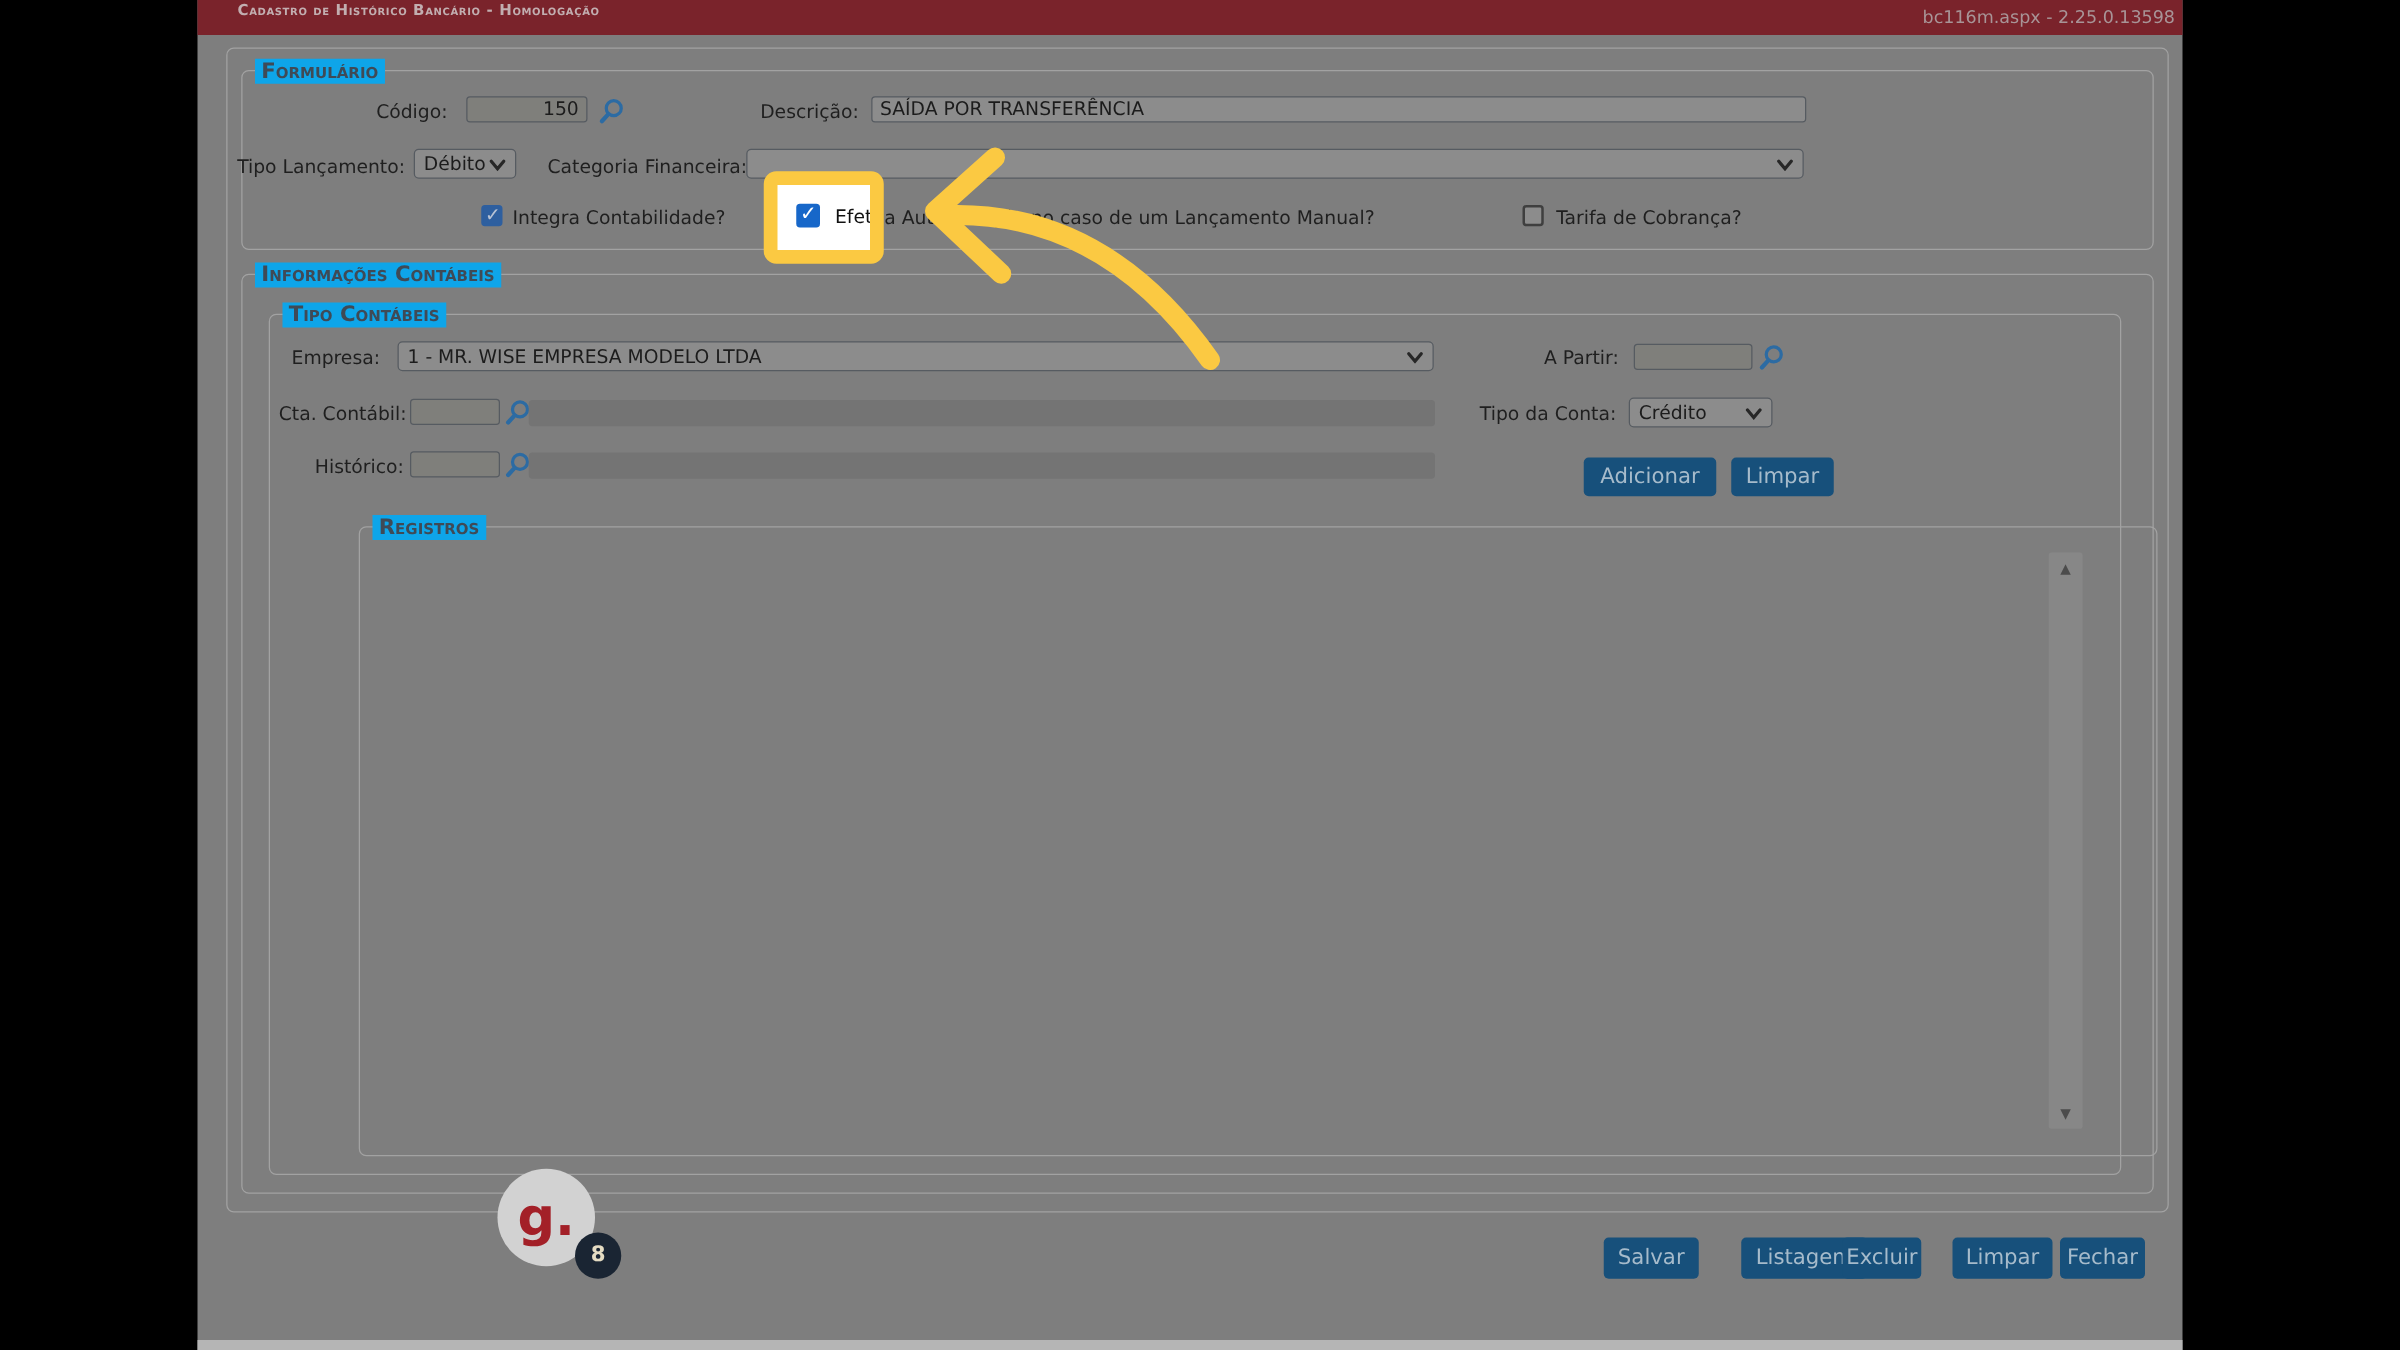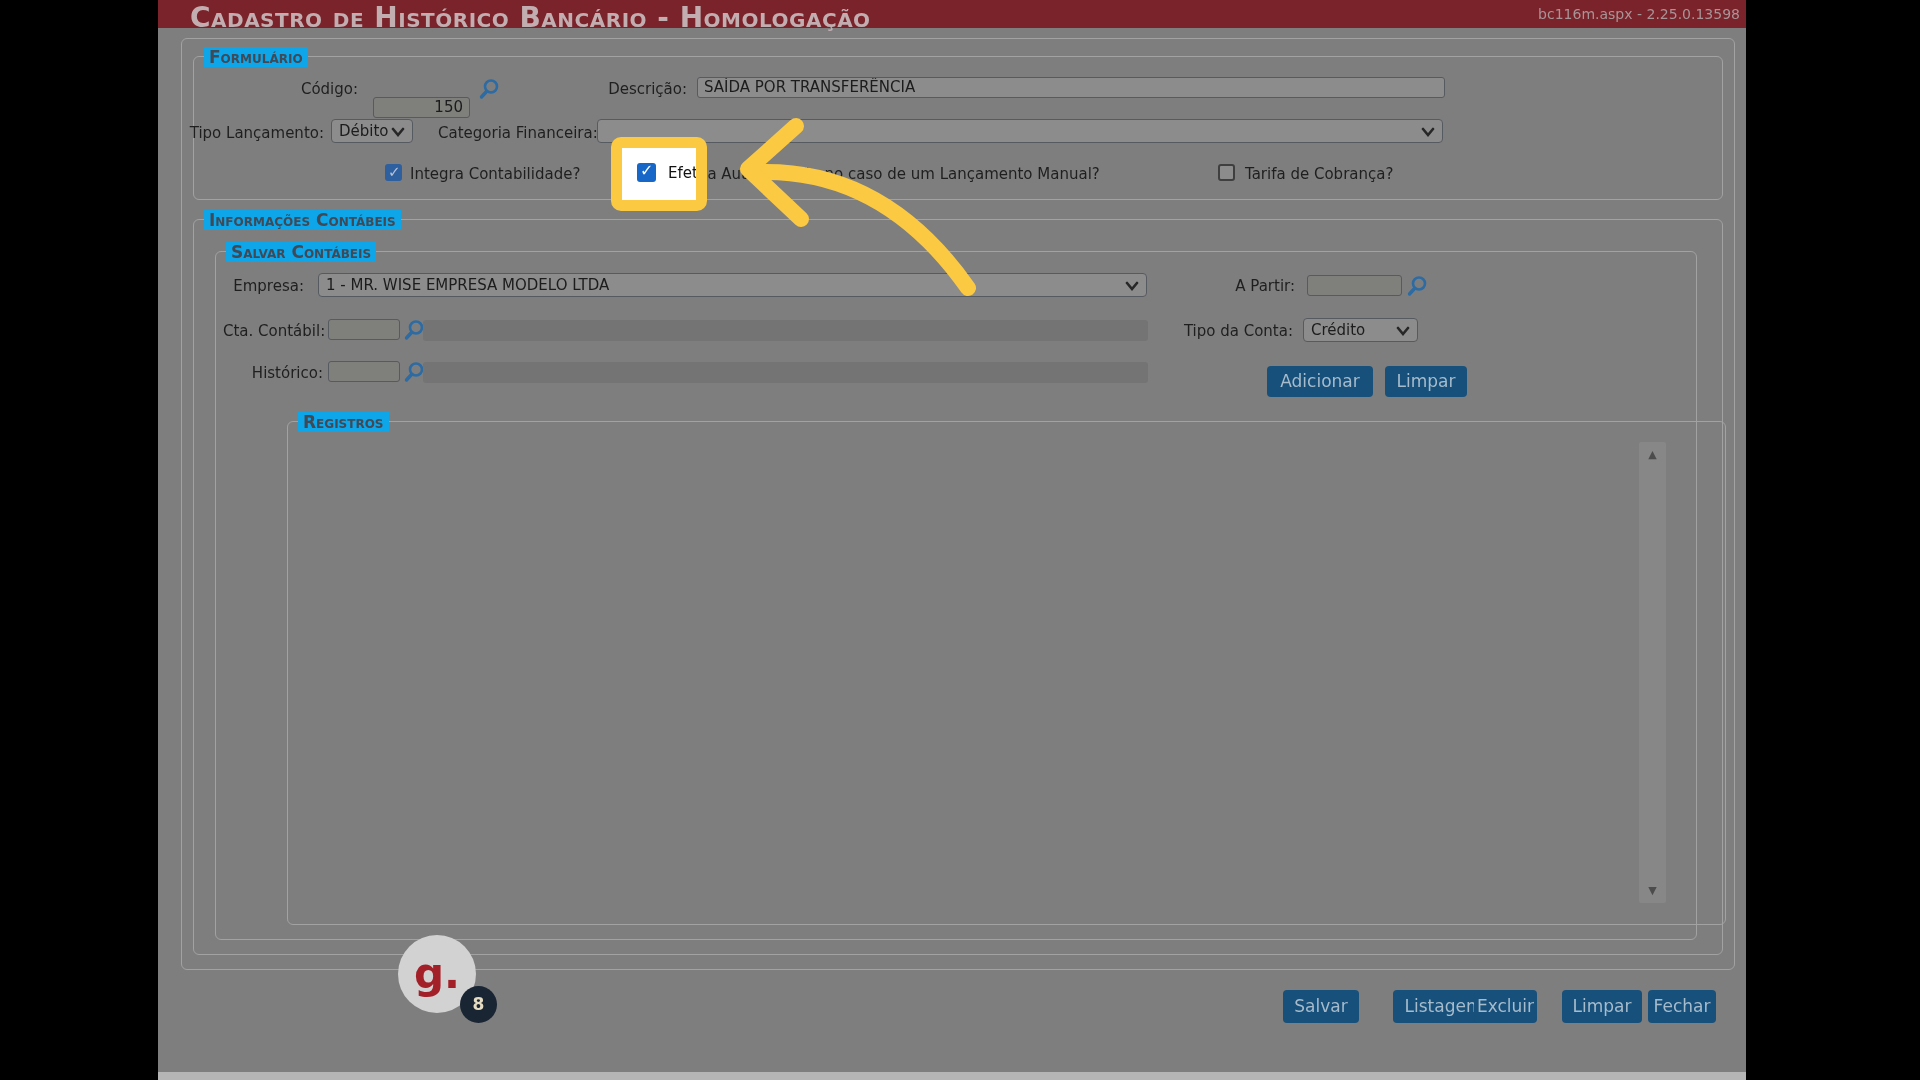--- a/index.html
+++ b/index.html
@@ -3,36 +3,36 @@
 <meta charset="utf-8">
 <style>
   html,body{margin:0;padding:0;background:#000;}
   *{box-sizing:border-box;}
   .canvas{position:relative;width:1920px;height:1080px;background:#000;overflow:hidden;
           font-family:"DejaVu Sans","Liberation Sans",sans-serif;}
   .page{position:absolute;left:158px;top:0;width:1588px;height:1080px;background:#7e7e7e;}
 
   
   .titlebar{position:absolute;left:0;top:0;width:100%;height:28px;background:#7a232b;}
-  .titlebar .title{position:absolute;left:32px;top:1px;font-size:28px;font-weight:bold;
+  .titlebar .title{position:absolute;left:32px;top:1px;font-size:12px;font-weight:bold;
     font-variant:small-caps;letter-spacing:.5px;color:#c2aeb0;white-space:nowrap;}
   .titlebar .version{position:absolute;right:6px;top:6px;font-size:14px;color:#a89497;white-space:nowrap;}
 
   
   .box{position:absolute;border:1px solid #a2a2a2;border-radius:6px;}
   .legend{position:absolute;top:-10px;left:10px;padding:0 5px;background:#0ea5e9;
     font-variant:small-caps;font-weight:bold;font-size:17px;color:#3f4a56;white-space:nowrap;}
 
   
   .lbl{position:absolute;font-size:15px;color:#1f1f1f;white-space:nowrap;}
   .lbl.r{text-align:right;}
   .inp{position:absolute;height:21px;background:#8c8c8c;border:1px solid #565b61;border-radius:3px;
        font-size:15px;color:#1c1c1c;line-height:19px;padding:0 6px;white-space:nowrap;overflow:hidden;}
   .inp.ro{background:#7f7f7b;}
-  .inp.num{text-align:right;margin-top:20px;}
+  .inp.num{text-align:right;}
   .dis{position:absolute;height:21px;background:#747474;border:none;border-radius:3px;}
   .sel{position:absolute;height:24px;background:#8c8c8c;border:1px solid #565b61;border-radius:4px;
        font-size:15px;color:#1c1c1c;line-height:22px;padding:0 26px 0 7px;white-space:nowrap;overflow:hidden;}
   .sel .chev{position:absolute;right:7px;top:7px;}
   .cb{position:absolute;width:17px;height:17px;border-radius:3px;background:#8c8c8c;border:2px solid #3f3f3f;}
   .cb.checked{background:#2e5f9f;border-color:#2e5f9f;}
   .cb.checked::after{content:"✓";position:absolute;left:1px;top:-3px;font-size:15px;font-weight:bold;color:#b7c2d4;}
   .lupa{position:absolute;width:24px;height:24px;}
   .btn{position:absolute;height:31px;background:#17507b;border-radius:4px;color:#a6bbcb;
        font-size:17px;text-align:center;line-height:31px;}
@@ -105,21 +105,21 @@
     <div class="cb checked" style="left:479px;top:164px;"></div>
     <div class="lbl" style="left:510px;top:165px;">Efetua Autenticação no caso de um Lançamento Manual?</div>
     <div class="cb" style="left:1060px;top:164px;"></div>
     <div class="lbl" style="left:1087px;top:165px;">Tarifa de Cobrança?</div>
 
     <div class="box" style="left:35px;top:219px;width:1530px;height:736px;">
       <span class="legend">Informações Contábeis</span>
     </div>
 
     <div class="box" style="left:57px;top:251px;width:1482px;height:689px;">
-      <span class="legend">Salvar Contábeis</span>
+      <span class="legend">Tipo Contábeis</span>
     </div>
 
     <div class="lbl r" style="left:46px;top:277px;width:100px;">Empresa:</div>
     <div class="sel" style="left:160px;top:273px;width:829px;">
       <span>1 - MR. WISE EMPRESA MODELO LTDA</span>
       <svg class="chev" width="14" height="10" viewBox="0 0 14 10">
         <path d="M2 2 L7 8 L12 2" stroke="#272727" stroke-width="2.6" fill="none" stroke-linecap="round"></path>
       </svg>
     </div>
     <div class="lbl r" style="left:1037px;top:277px;width:100px;">A Partir:</div>

